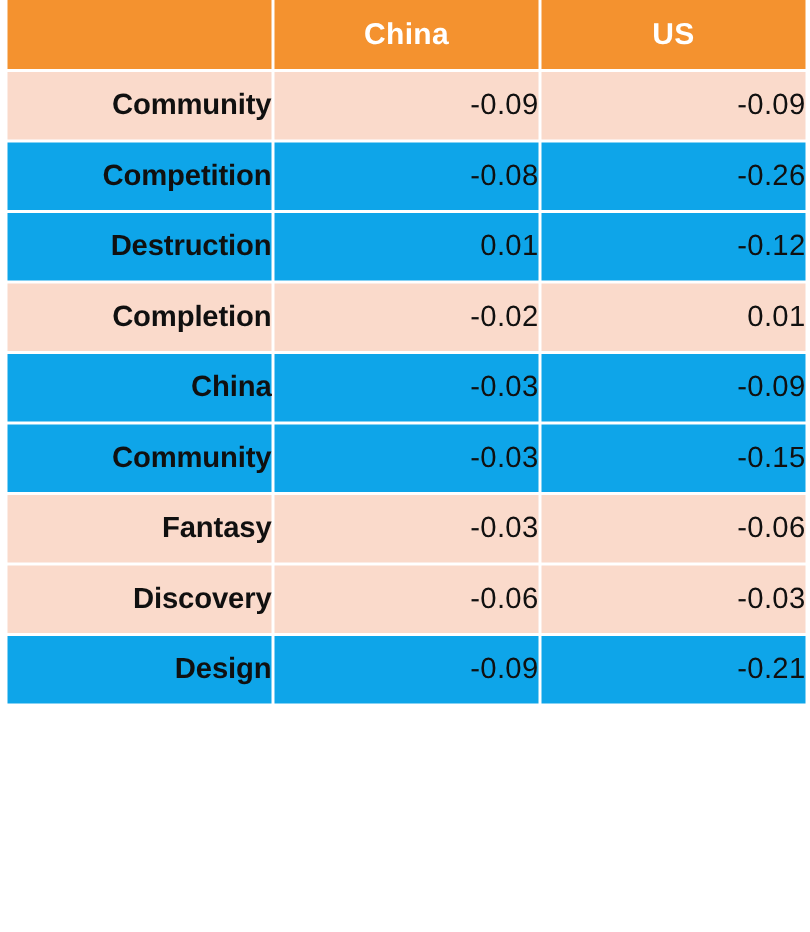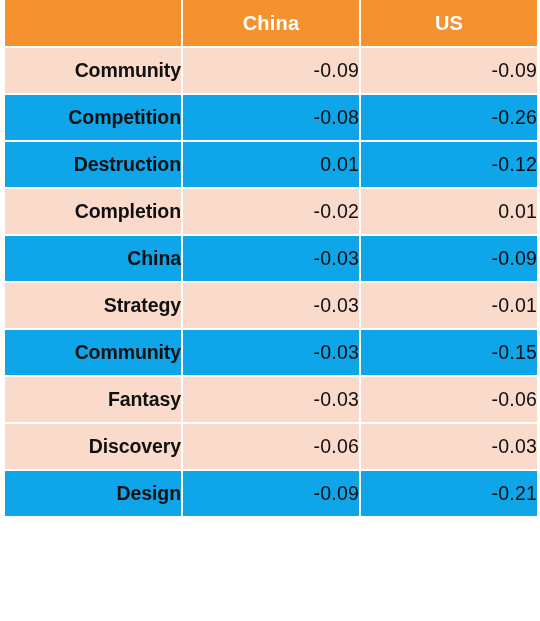--- a/index.html
+++ b/index.html
@@ -113,25 +113,20 @@
         <tr class="row-dark">
           <td class="cell-label">Completion</td>
           <td class="cell-value">-0.02</td>
           <td class="cell-value">0.01</td>
         </tr>
         <tr class="row-light">
           <td class="cell-label">China</td>
           <td class="cell-value">-0.03</td>
           <td class="cell-value">-0.09</td>
         </tr>
-        <tr class="row-dark">
-          <td class="cell-label">Strategy</td>
-          <td class="cell-value">-0.03</td>
-          <td class="cell-value">-0.01</td>
-        </tr>
         <tr class="row-light">
           <td class="cell-label">Community</td>
           <td class="cell-value">-0.03</td>
           <td class="cell-value">-0.15</td>
         </tr>
         <tr class="row-dark">
           <td class="cell-label">Fantasy</td>
           <td class="cell-value">-0.03</td>
           <td class="cell-value">-0.06</td>
         </tr>

